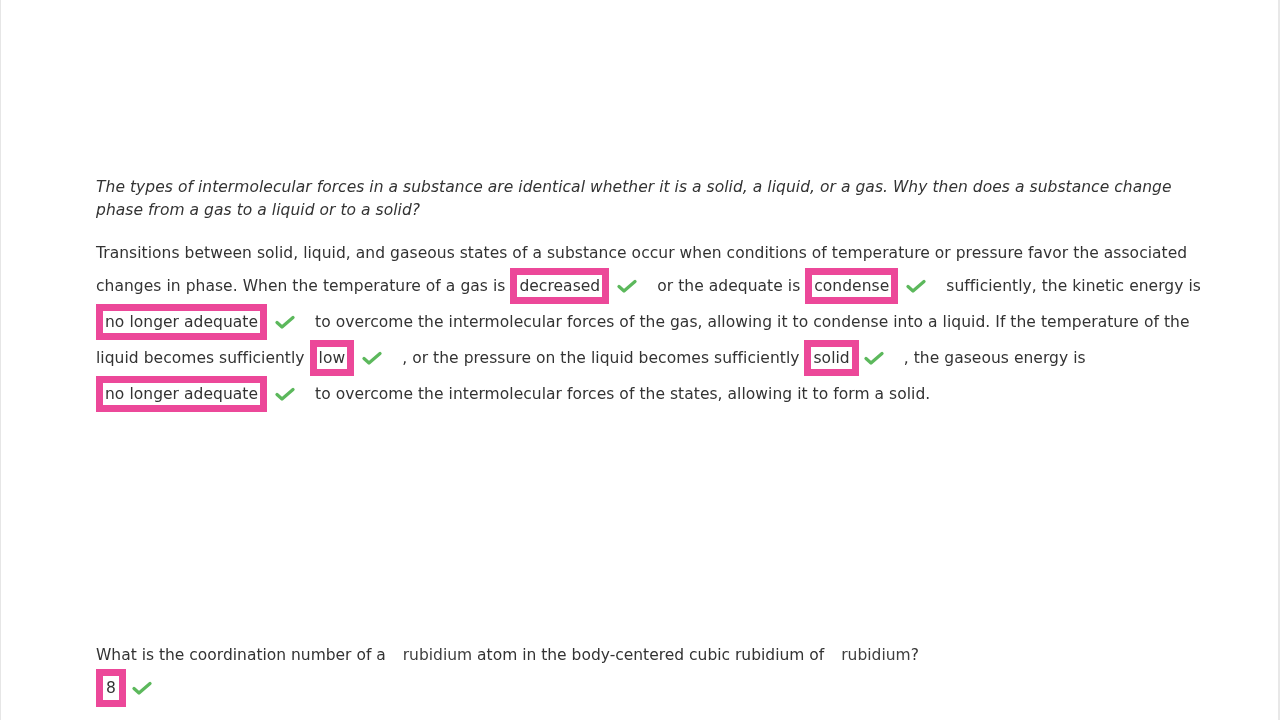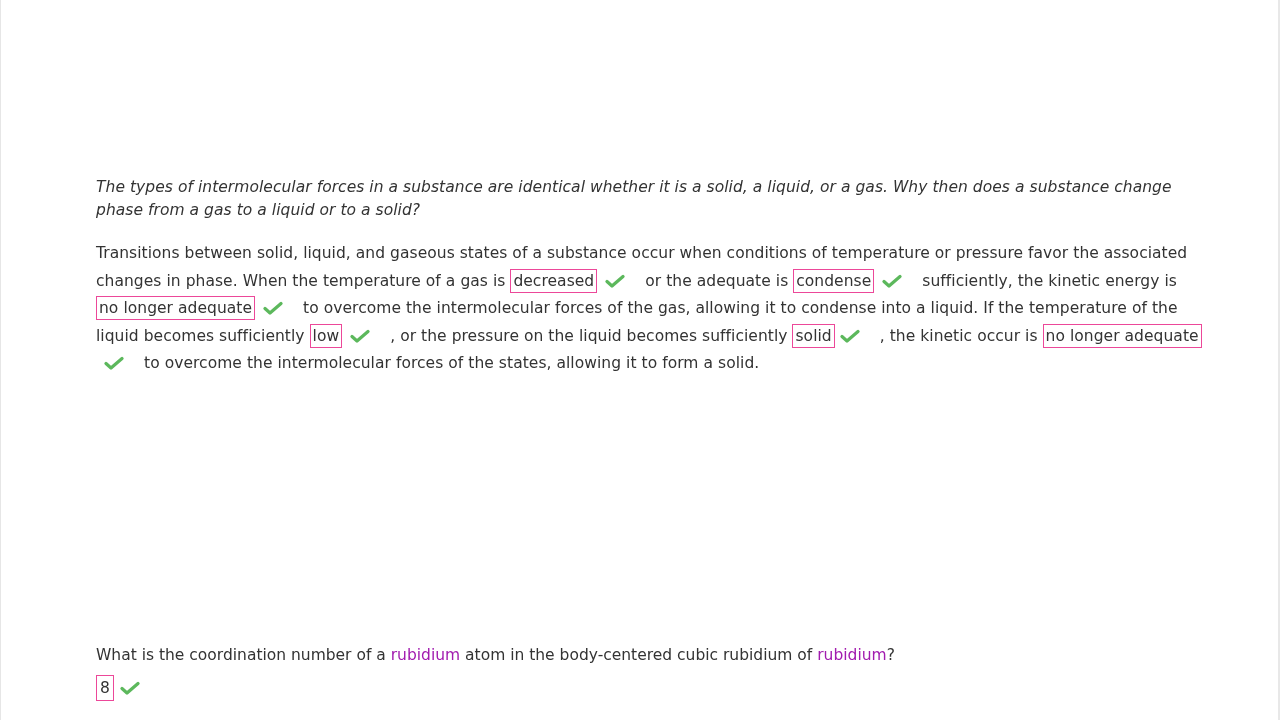--- a/index.html
+++ b/index.html
@@ -34,21 +34,21 @@
     .answer-1 {
       position: absolute;
       left: 96px;
       top: 240px;
       width: 1120px;
       line-height: 27.5px;
       letter-spacing: 0.05px;
     }
     .blank {
       display: inline-block;
-      border: 1px solid #ec4899;
+      border: 7px solid #ec4899;
       padding: 0 2px;
       line-height: 22px;
       height: 22px;
       vertical-align: baseline;
       background: #ffffff;
     }
     .check {
       display: inline-block;
       width: 20px;
       height: 14px;
@@ -57,21 +57,21 @@
     }
     .check.first { margin-left: 0; }
     .check svg { width: 20px; height: 14px; display: block; }
     .question-2 {
       position: absolute;
       left: 96px;
       top: 644px;
       width: 1120px;
       line-height: 22px;
     }
-    .highlight { color: #a21caf; }
+    .highlight { color: #404040; margin-left: 12px; }
     .answer-2 {
       position: absolute;
       left: 96px;
       top: 675px;
       height: 26px;
       display: flex;
       align-items: center;
     }
     .answer-2 .blank {
       padding: 0 3px;
@@ -91,21 +91,21 @@
 <div class="answer-1"><span>Transitions between solid, liquid, and gaseous states of a substance occur when conditions of temperature or pressure favor the associated changes in phase. When the temperature of a gas is </span><span class="blank">decreased</span><span class="check"><svg viewBox="0 0 20 14">
         <path d="M2 7.5 L7 12 L18 2.5" fill="none" stroke="#5cb85c" stroke-width="3.2" stroke-linecap="round" stroke-linejoin="round"></path>
       </svg></span><span>or the adequate is </span><span class="blank">condense</span><span class="check"><svg viewBox="0 0 20 14">
         <path d="M2 7.5 L7 12 L18 2.5" fill="none" stroke="#5cb85c" stroke-width="3.2" stroke-linecap="round" stroke-linejoin="round"></path>
       </svg></span><span>sufficiently, the kinetic energy is </span><span class="blank">no longer adequate</span><span class="check"><svg viewBox="0 0 20 14">
         <path d="M2 7.5 L7 12 L18 2.5" fill="none" stroke="#5cb85c" stroke-width="3.2" stroke-linecap="round" stroke-linejoin="round"></path>
       </svg></span><span>to overcome the intermolecular forces of the gas, allowing it to condense into a liquid. If the temperature of the liquid becomes sufficiently </span><span class="blank">low</span><span class="check"><svg viewBox="0 0 20 14">
         <path d="M2 7.5 L7 12 L18 2.5" fill="none" stroke="#5cb85c" stroke-width="3.2" stroke-linecap="round" stroke-linejoin="round"></path>
       </svg></span><span>, or the pressure on the liquid becomes sufficiently </span><span class="blank">solid</span> <span class="check first"><svg viewBox="0 0 20 14">
         <path d="M2 7.5 L7 12 L18 2.5" fill="none" stroke="#5cb85c" stroke-width="3.2" stroke-linecap="round" stroke-linejoin="round"></path>
-      </svg></span><span>, the kinetic occur is </span><span class="blank">no longer adequate</span><span class="check"><svg viewBox="0 0 20 14">
+      </svg></span><span>, the gaseous energy is </span><span class="blank">no longer adequate</span><span class="check"><svg viewBox="0 0 20 14">
         <path d="M2 7.5 L7 12 L18 2.5" fill="none" stroke="#5cb85c" stroke-width="3.2" stroke-linecap="round" stroke-linejoin="round"></path>
       </svg></span><span>to overcome the intermolecular forces of the states, allowing it to form a solid.</span></div>
 
 <div class="question-2"><span>What is the coordination number of a </span><span class="highlight">rubidium</span><span> atom in the body-centered cubic rubidium of </span><span class="highlight">rubidium</span><span>?</span></div>
 
 <div class="answer-2">
   <span class="blank">8</span>
   <span class="check">
       <svg viewBox="0 0 20 14">
         <path d="M2 7.5 L7 12 L18 2.5" fill="none" stroke="#5cb85c" stroke-width="3.2" stroke-linecap="round" stroke-linejoin="round"></path>

